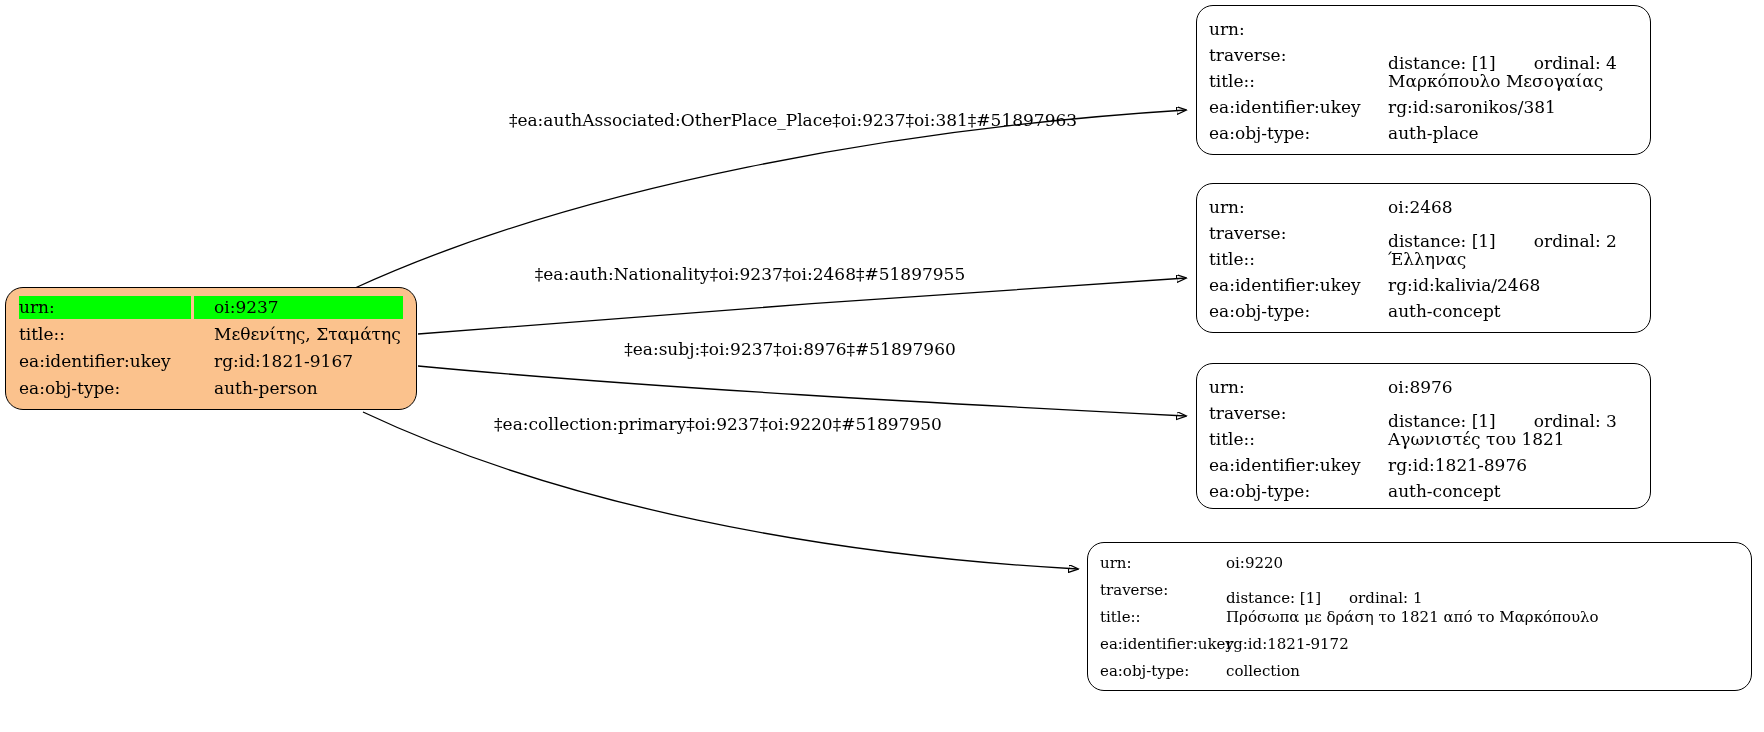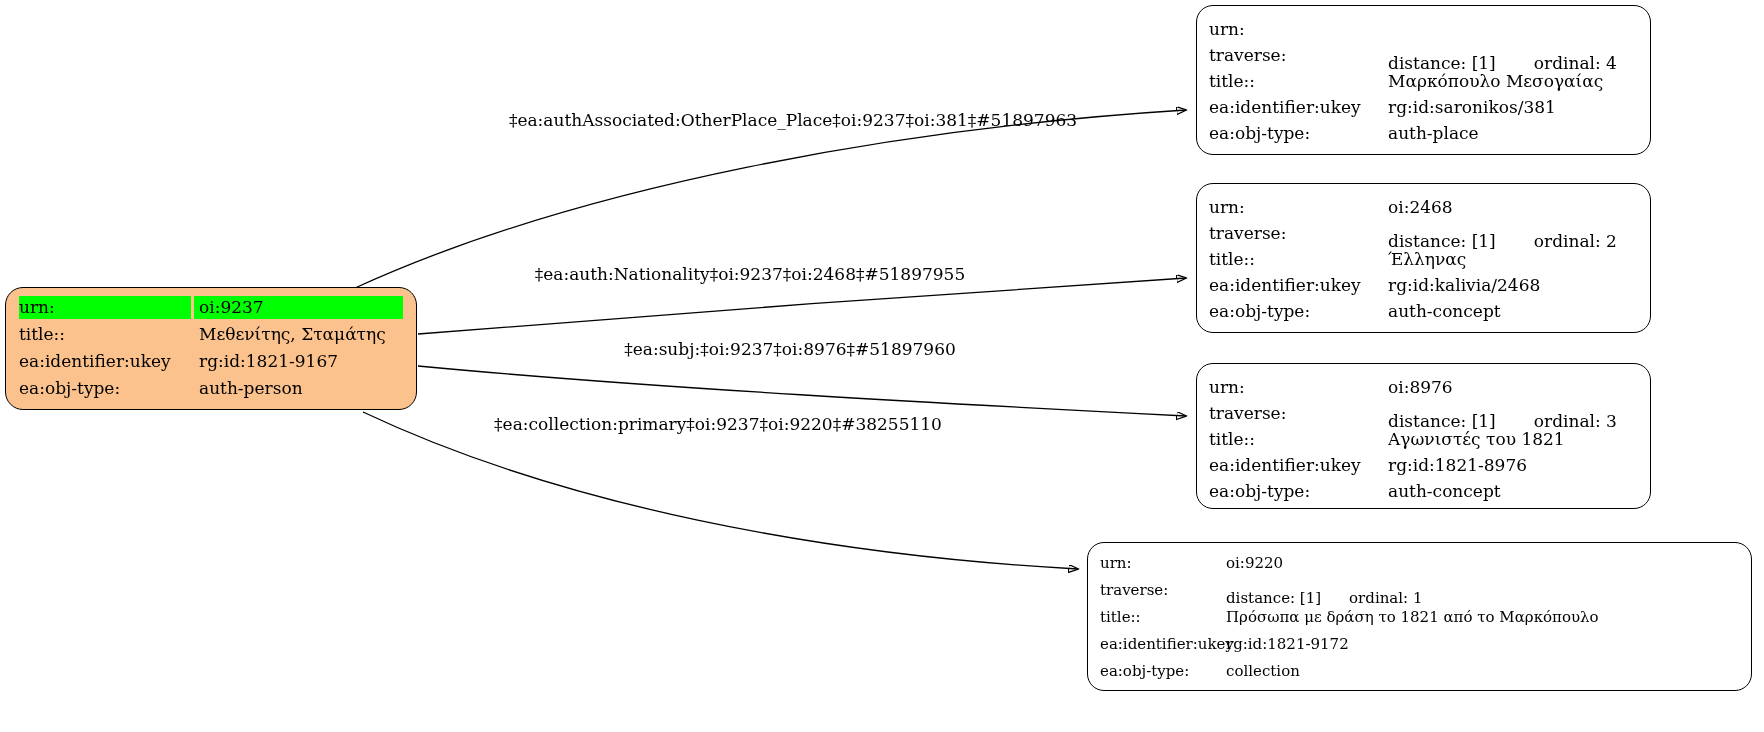--- a/index.html
+++ b/index.html
@@ -38,21 +38,21 @@
   .tv .dist{display:inline-block;margin-right:38px;margin-top:16px;}
   .n4 .tv .dist{margin-right:28px;}
 
   
   .root{
     left:5px;top:287px;width:412px;height:123px;background:var(--root_fill);
     border-width:1.6px;border-radius:18px;padding:6px 13px;font-size:17px;
   }
   .root .row{height:27px;line-height:27px;}
   .root .lab{width:172px;margin-right:3px;}
-  .root .val{padding-left:5px;}
+  .root .val{padding-left:20px;}
   .root .hl .lab,.root .hl .val{background:var(--highlight);}
   .root .hl{height:23px;line-height:23px;margin:2px 0;}
 
   .edge-label{
     position:absolute;transform:translateX(-50%);font-size:17px;white-space:nowrap;
   }
   .el1{left:745px;top:110px;margin-left:48px;}
   .el2{left:730px;top:264px;margin-left:20px;}
   .el3{left:751px;top:339px;margin-left:39px;}
   .el4{left:718px;top:414px;}
@@ -75,21 +75,21 @@
     </defs>
     <path d="M355,288 C580,185 900,128 1186,110" marker-end="url(#arrow)"></path>
     <path d="M418,334 C650,315 950,293 1186,278" marker-end="url(#arrow)"></path>
     <path d="M418,366 C650,388 950,404 1186,416" marker-end="url(#arrow)"></path>
     <path d="M363,412 C560,505 820,555 1078,569" marker-end="url(#arrow)"></path>
   </svg>
 
   <div class="edge-label el1">‡ea:authAssociated:OtherPlace_Place‡oi:9237‡oi:381‡#51897963</div>
   <div class="edge-label el2">‡ea:auth:Nationality‡oi:9237‡oi:2468‡#51897955</div>
   <div class="edge-label el3">‡ea:subj:‡oi:9237‡oi:8976‡#51897960</div>
-  <div class="edge-label el4">‡ea:collection:primary‡oi:9237‡oi:9220‡#38255110</div>
+  <div class="edge-label el4">‡ea:collection:primary‡oi:9237‡oi:9220‡#51897950</div>
 
   <div class="node root">
     <div class="row hl">
       <span class="lab">urn:</span>
       <span class="val">oi:9237</span>
     </div>
     <div class="row">
       <span class="lab">title::</span>
       <span class="val">Μεθενίτης, Σταμάτης</span>
     </div>

